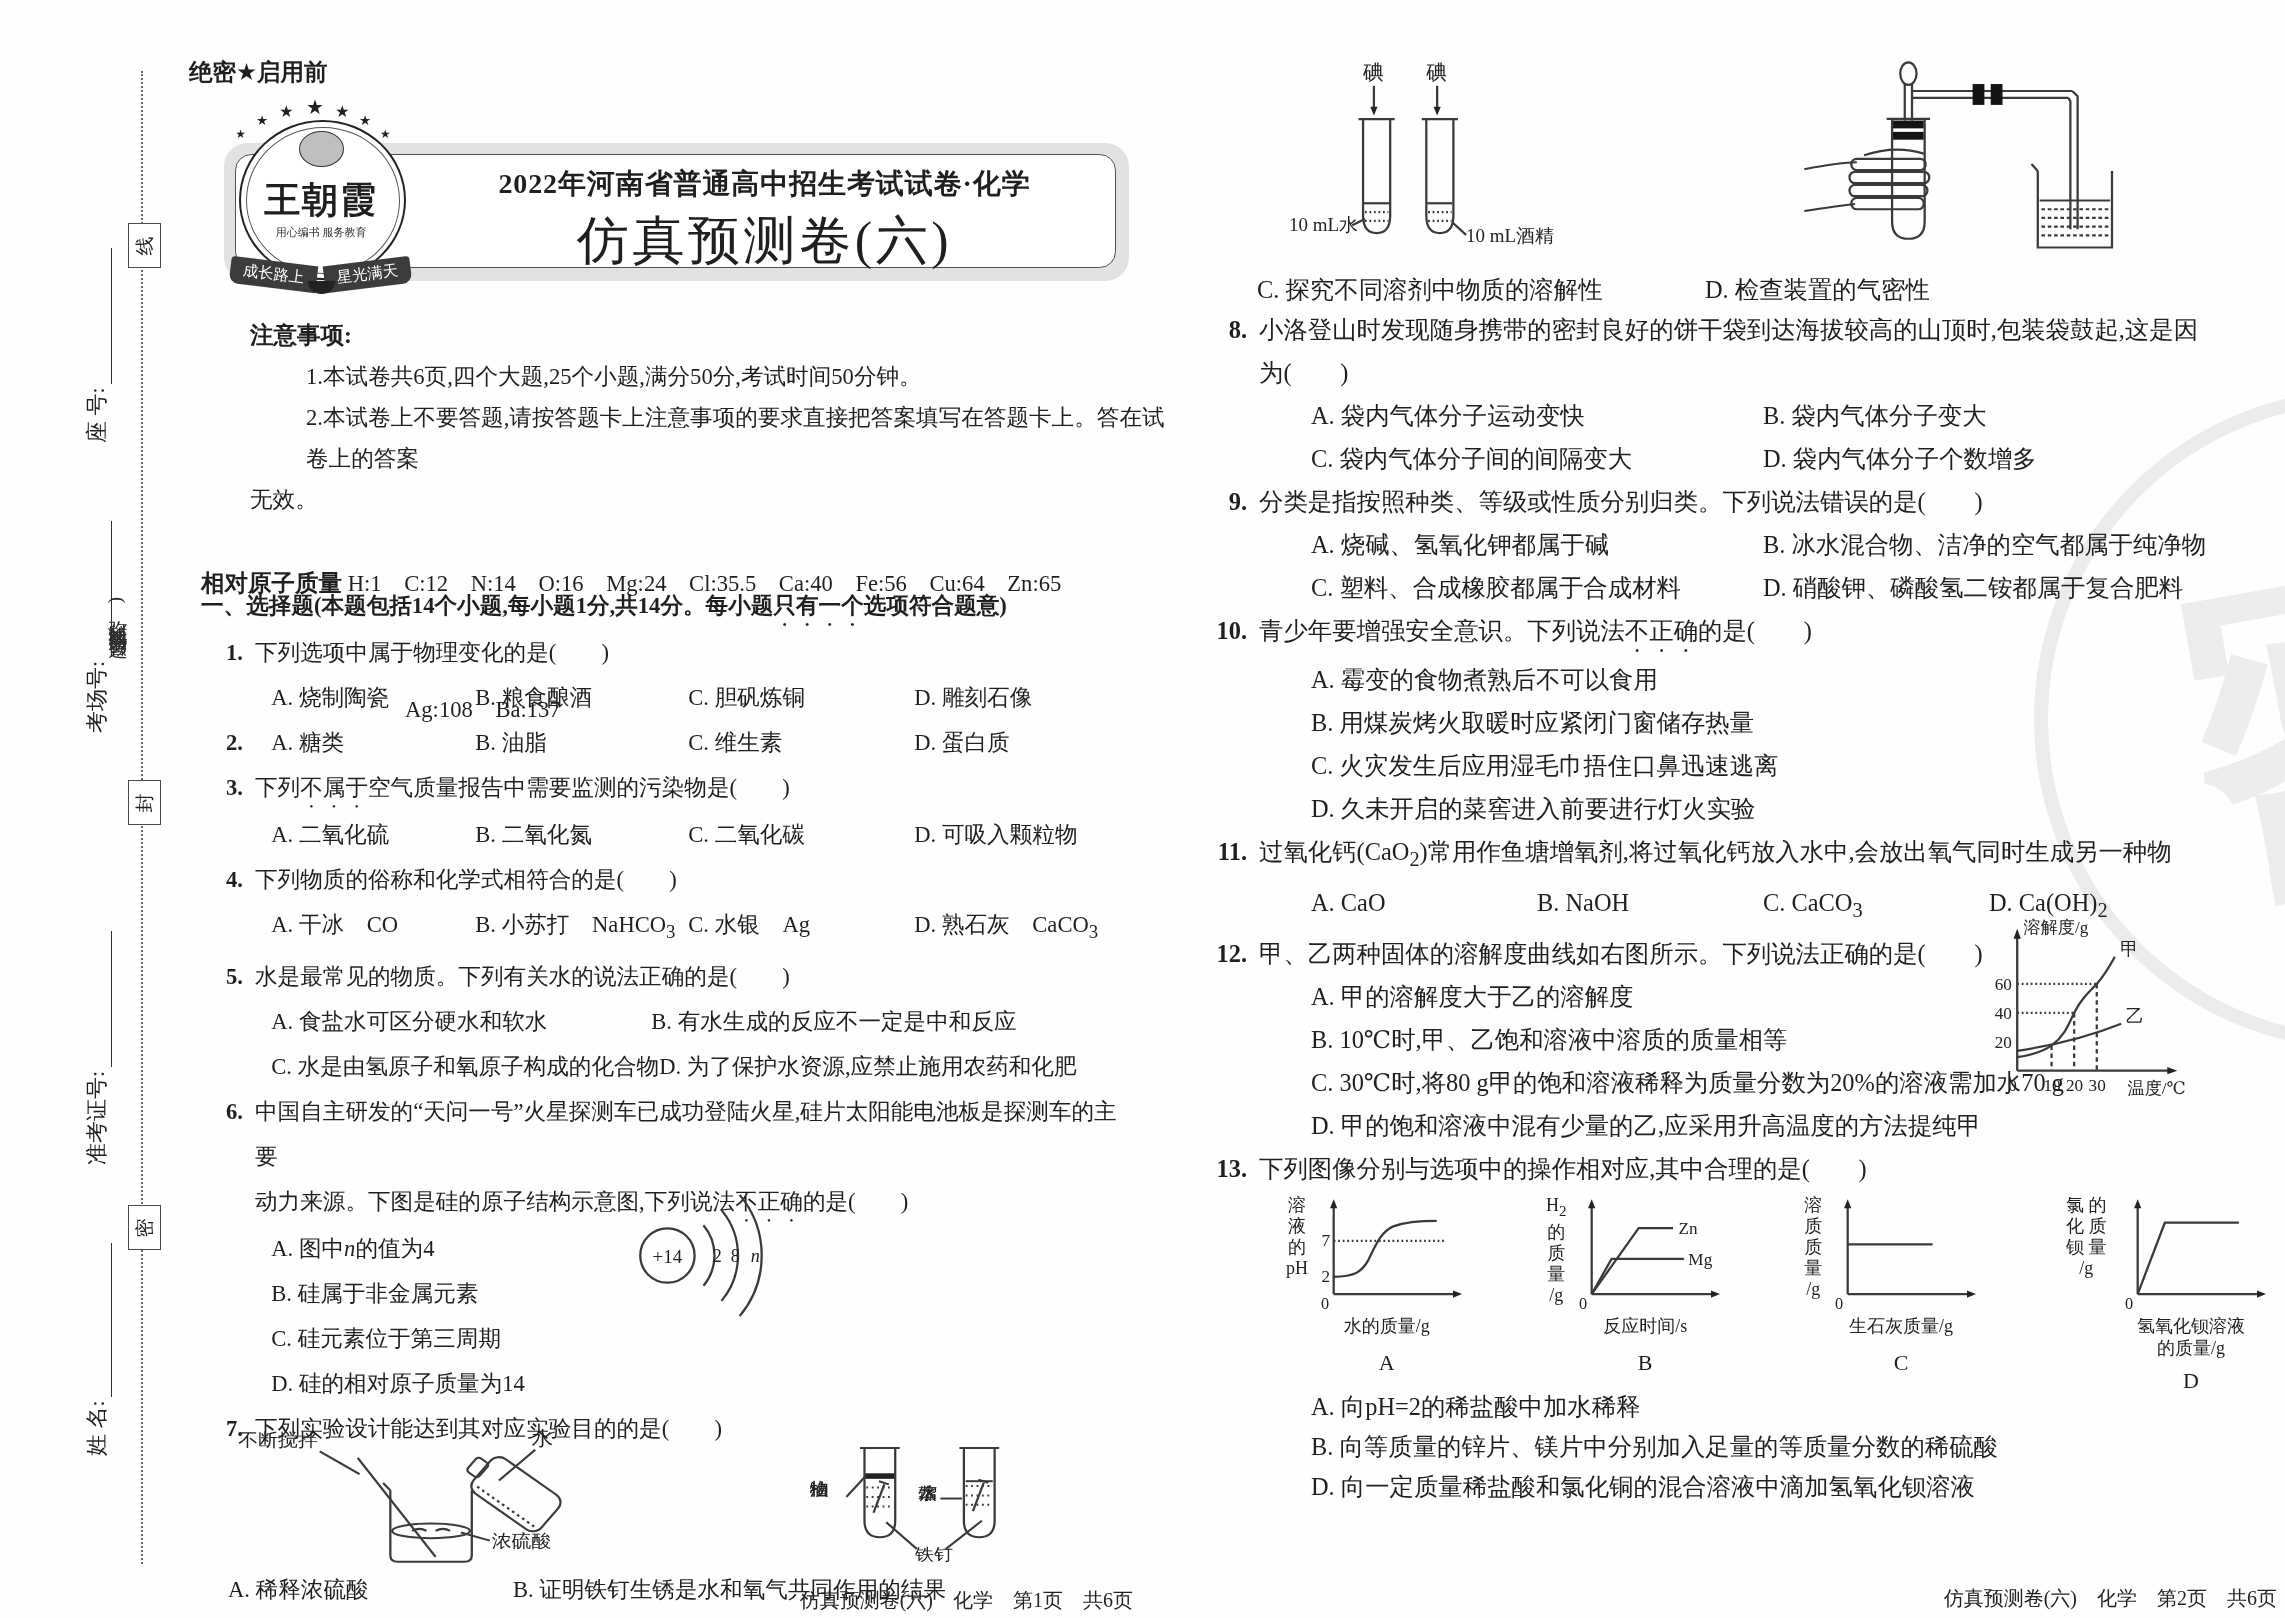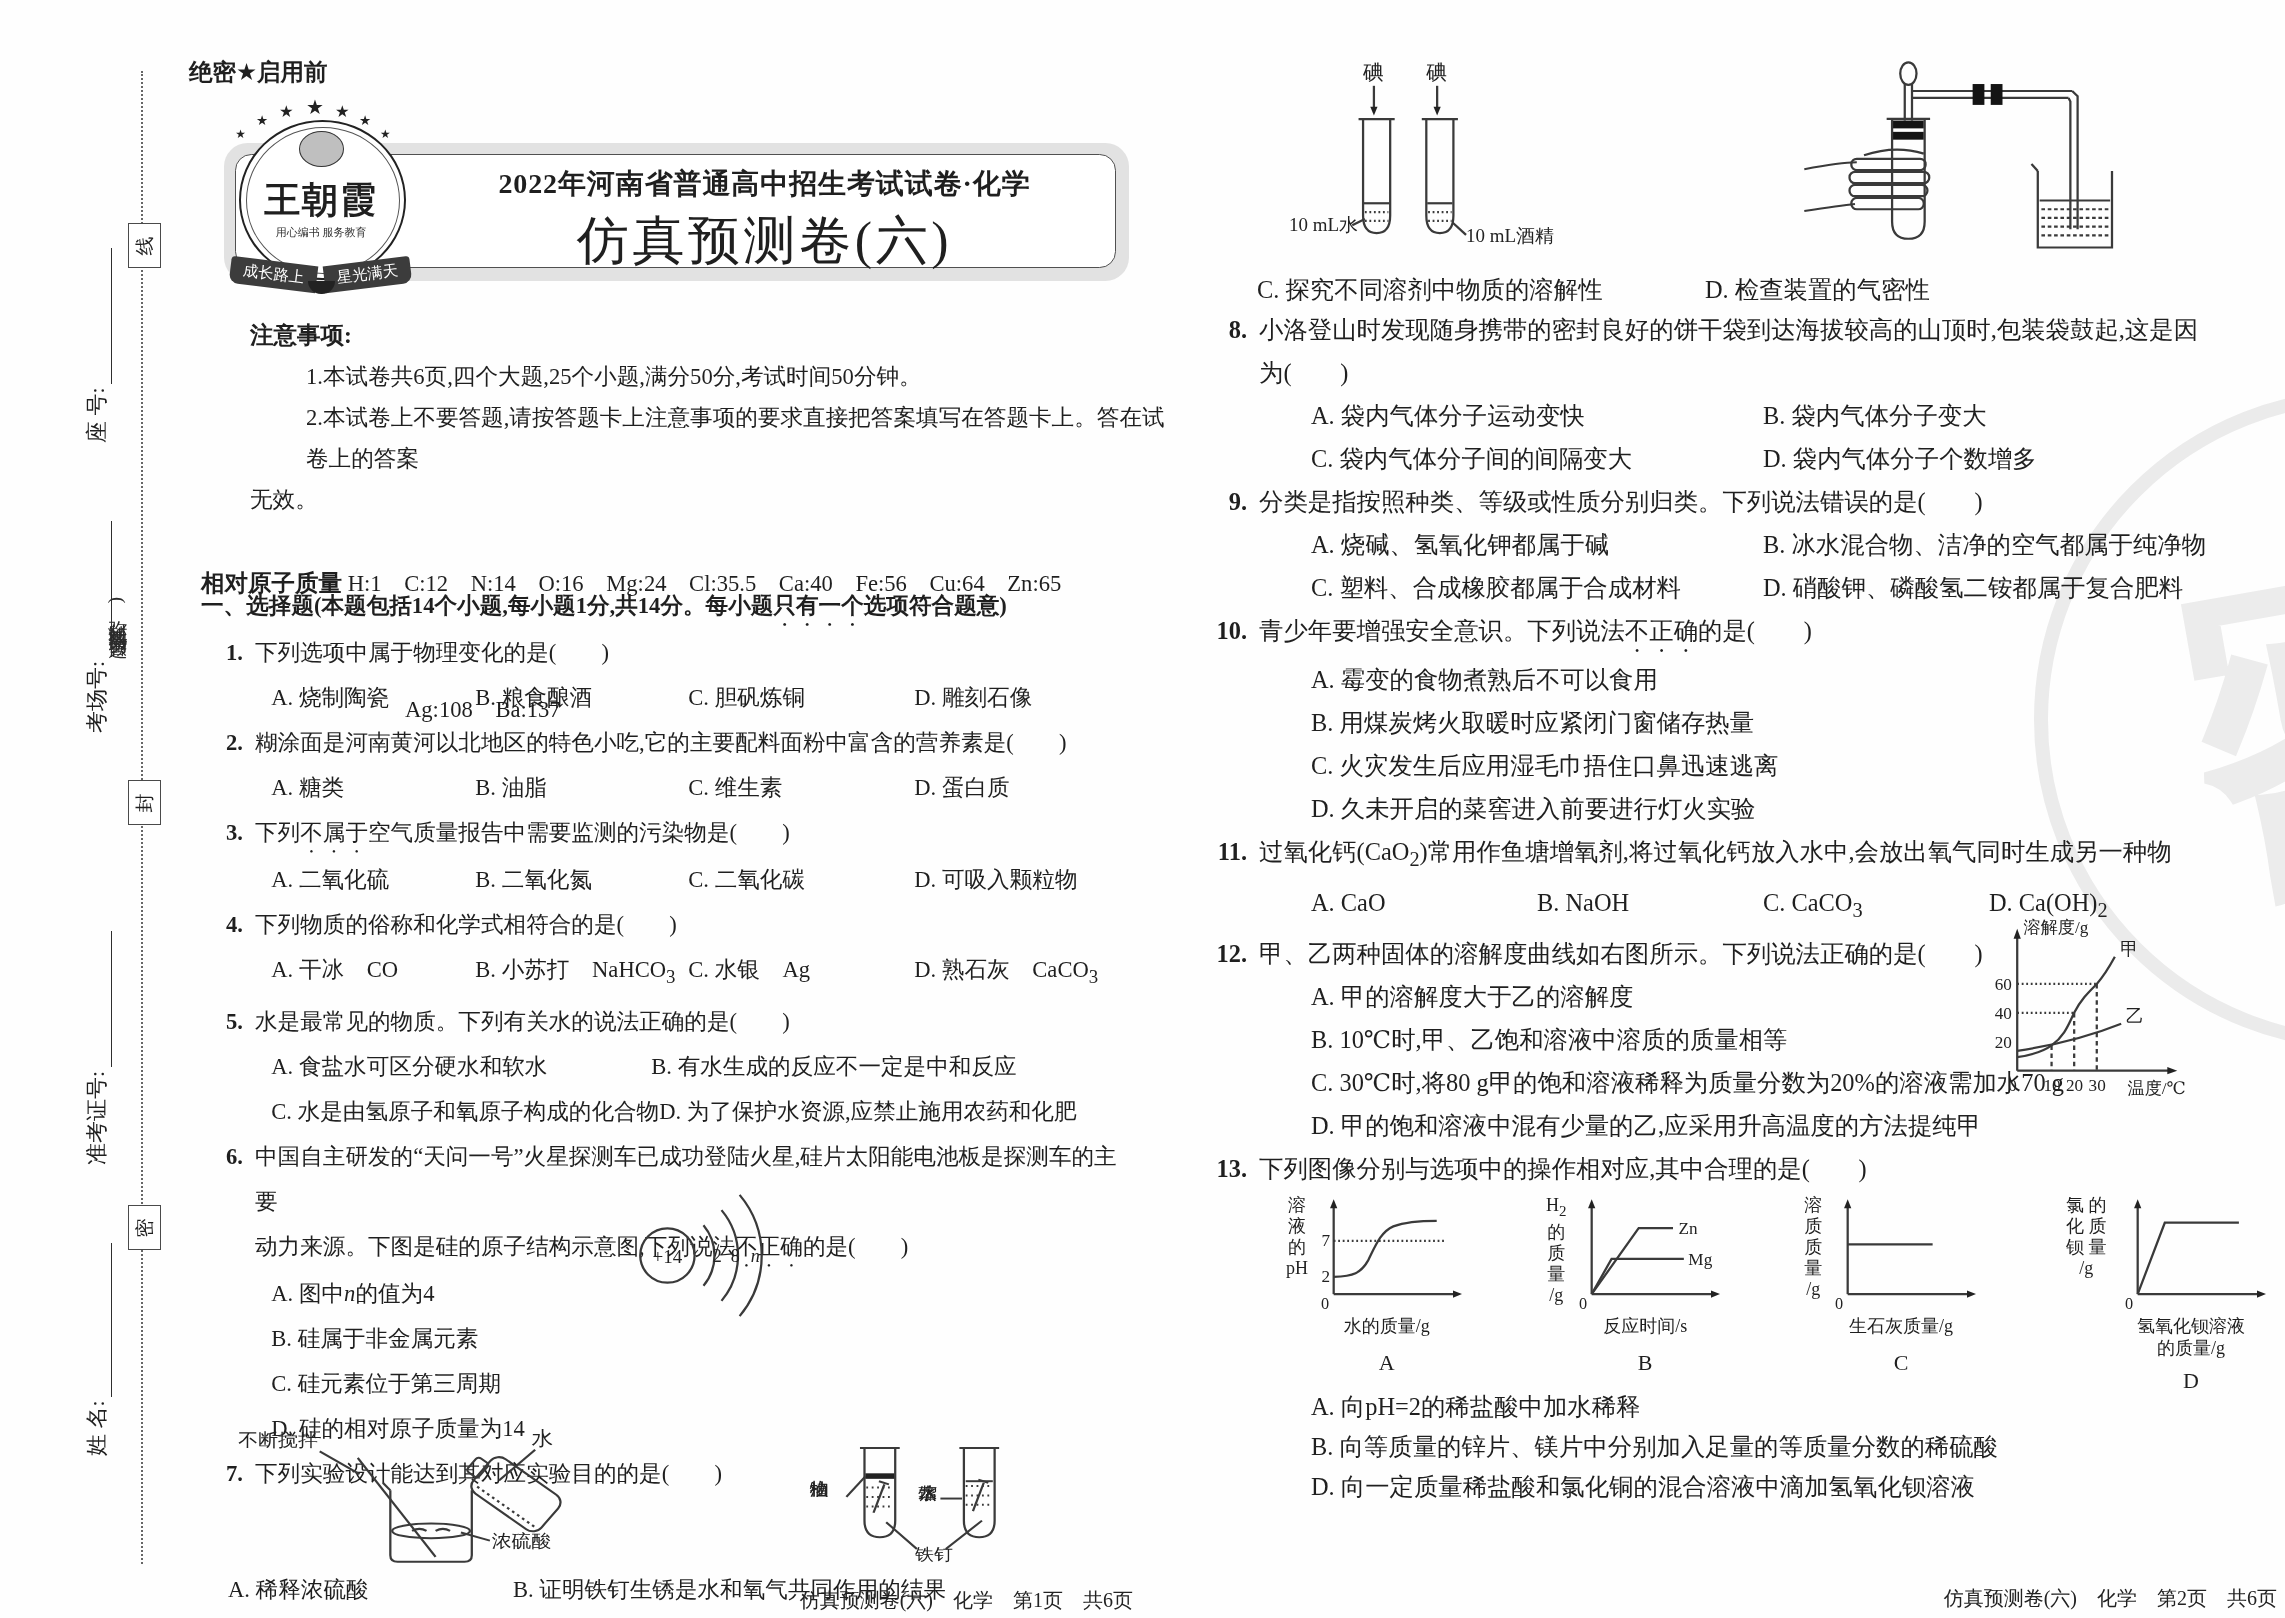--- a/index.html
+++ b/index.html
@@ -166,21 +166,20 @@
       <div class="orow">
         <span class="c4a">A. 烧制陶瓷</span>
             <span class="c4b">B. 粮食酿酒</span>
             <span class="c4c">C. 胆矾炼铜</span>
             <span>D. 雕刻石像</span>
       </div>
     </div>
 
     <div class="q">
       <span class="no">2.</span>
-      <div>糊涂面是河南黄河以北地区的特色小吃,它的主要配料面粉中富含的营养素是(　　)</div>
       <div class="orow">
         <span class="c4a">A. 糖类</span>
             <span class="c4b">B. 油脂</span>
             <span class="c4c">C. 维生素</span>
             <span>D. 蛋白质</span>
       </div>
     </div>
 
     <div class="q">
       <span class="no">3.</span>

